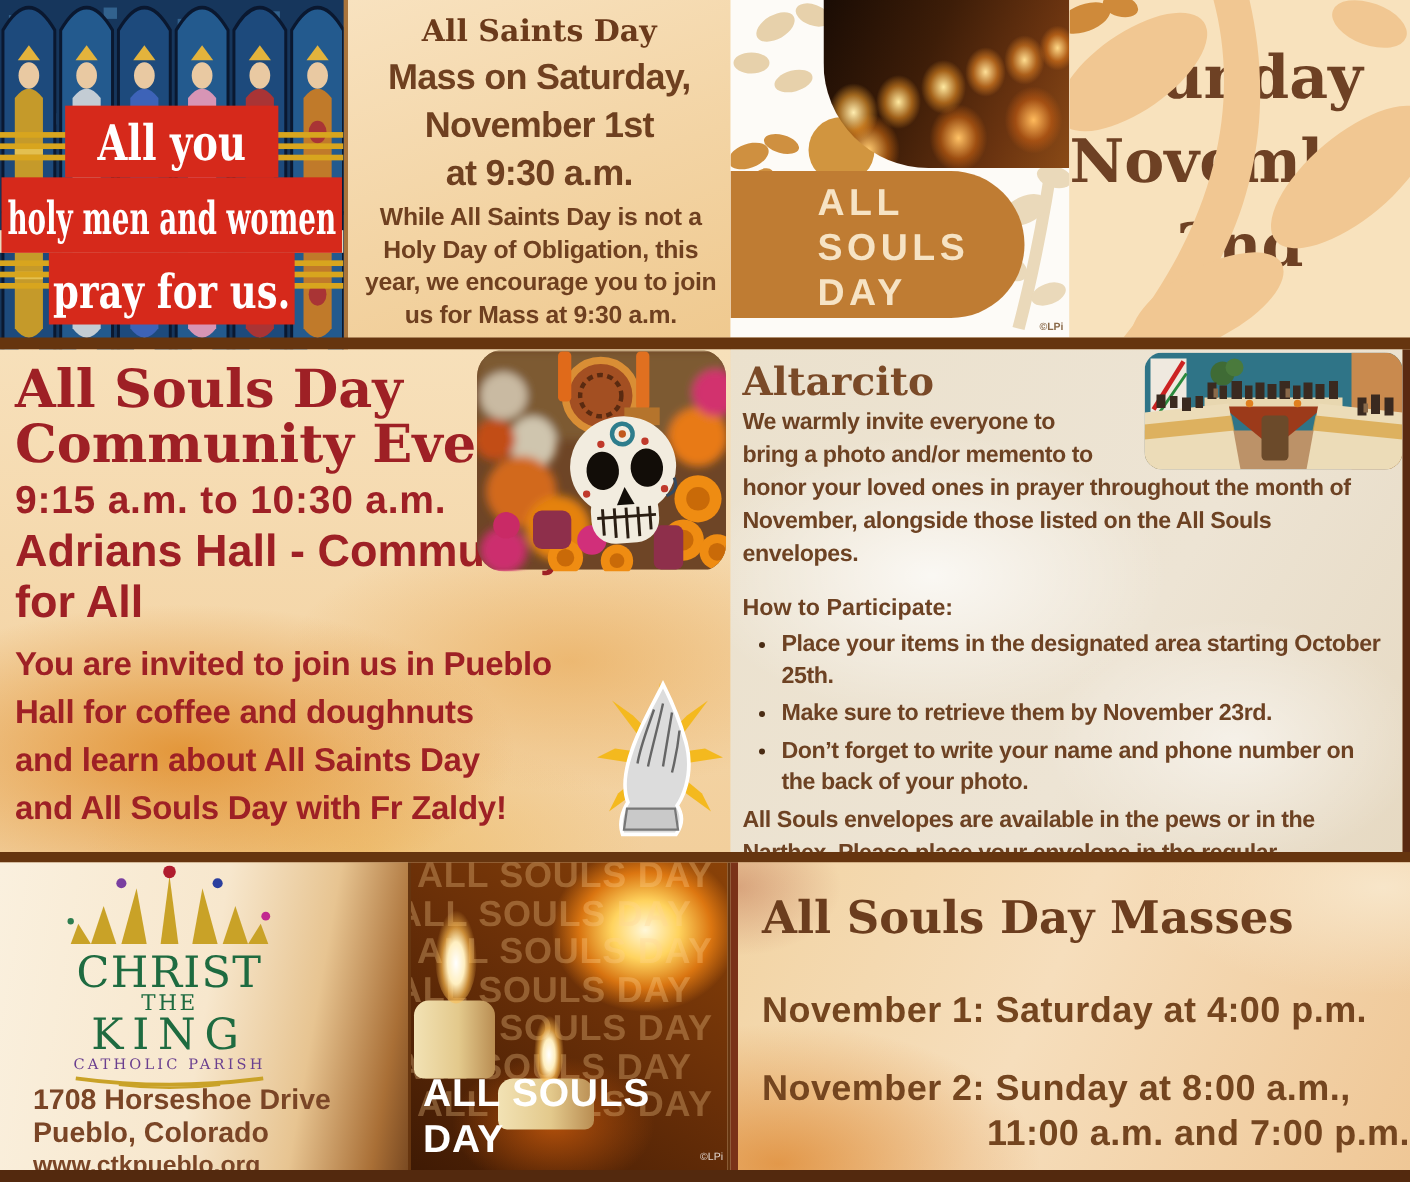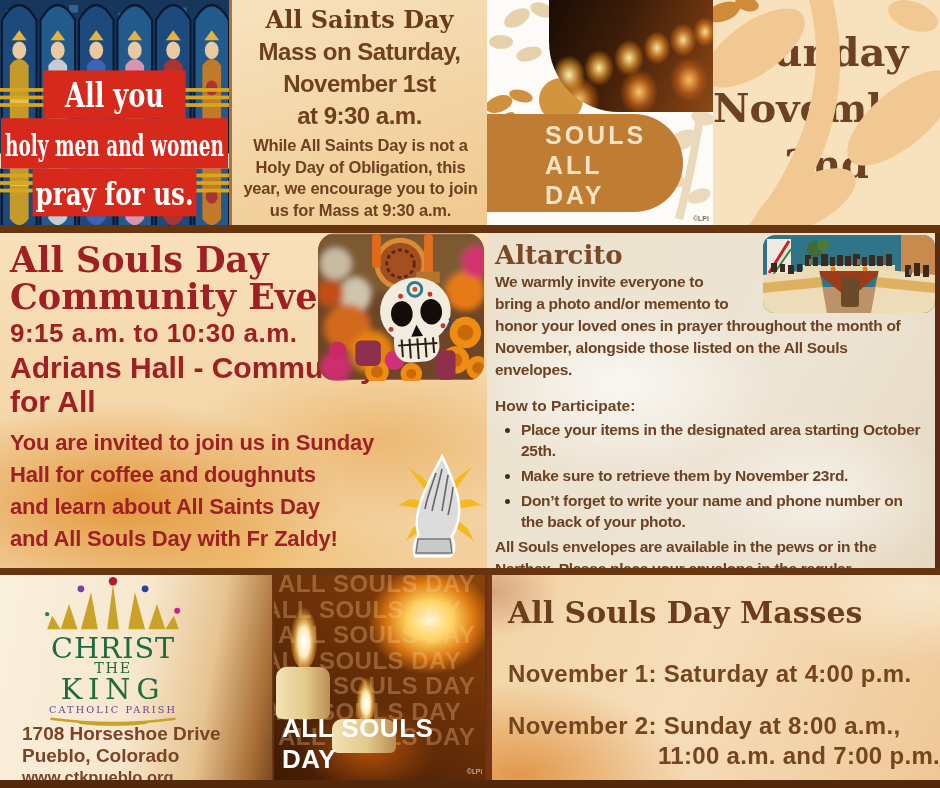--- a/index.html
+++ b/index.html
@@ -37,21 +37,21 @@
                  radial-gradient(50% 50% at 96% 8%, rgba(248,232,205,0.9), transparent 70%),
                  linear-gradient(115deg,#f2d4a4 0%,#f6debc 45%,#efc796 100%);}
   #bottombar   {left:0;top:780px;width:940px;height:8px;background:#53290e;}
 
   
   .disp{font-family:"DejaVu Serif",serif;font-weight:bold;}
   .sans{font-family:"Liberation Sans",sans-serif;font-weight:bold;}
 
   
   #p-allsaints{text-align:center;padding-top:4px;}
-  .as-title{font-size:24px;line-height:32px;color:#6b3a1b;}
+  .as-title{font-size:20px;line-height:32px;color:#6b3a1b;}
   .as-line {font-size:24px;line-height:32px;color:#6f4020;letter-spacing:-0.5px;}
   .as-note {font-size:16.5px;line-height:21.5px;color:#6f4020;text-align:center;
             padding:3px 3px 0 5px;letter-spacing:-0.2px;}
 
   
   #asd-photo{left:62px;top:0;width:164px;height:112px;border-radius:0 0 0 70px;
     background:
      radial-gradient(22px 26px at 20px 75px,  #ffedb0 0%, rgba(255,170,50,0.55) 45%, transparent 75%),
      radial-gradient(20px 24px at 50px 68px,  #ffe9a0 0%, rgba(255,160,40,0.50) 45%, transparent 75%),
      radial-gradient(20px 24px at 80px 58px,  #ffe9a0 0%, rgba(255,160,40,0.50) 45%, transparent 75%),
@@ -232,22 +232,22 @@
         <path d="M212,96 C206,140 198,180 188,218 L196,220 C206,182 214,140 220,98 Z"></path>
         <ellipse cx="196" cy="140" rx="16" ry="9" transform="rotate(-25 196 140)"></ellipse>
         <ellipse cx="216" cy="118" rx="12" ry="7" transform="rotate(15 216 118)"></ellipse>
         <ellipse cx="186" cy="178" rx="13" ry="8" transform="rotate(30 186 178)"></ellipse>
         <ellipse cx="212" cy="196" rx="12" ry="7" transform="rotate(-20 212 196)"></ellipse>
       </g>
     </svg>
     <div id="asd-quarter" class="abs"></div>
     <div id="asd-photo" class="abs"></div>
     <div id="asd-banner" class="abs">
+      <span class="asd-bl sans">ALL</span>
       <span class="asd-bl sans">SOULS</span>
-      <span class="asd-bl sans">ALL</span>
       <span class="asd-bl sans">DAY</span>
     </div>
     <span class="credit">©LPi</span>
   </div>
 
   <div id="p-sunday" class="panel">
     <svg class="abs" style="left:0;top:0;" width="227" height="225" viewBox="0 0 227 225">
       <g fill="#f1c792">
         <path d="M96,0 C112,60 104,140 36,225 L66,225 C128,150 136,70 120,0 Z"></path>
         <ellipse cx="42" cy="48" rx="58" ry="26" transform="rotate(-35 42 48)"></ellipse>
@@ -266,21 +266,21 @@
   </div>
 
   <div id="divider1" class="abs"></div>
 
   <div id="p-community" class="panel">
     <span class="ce-title disp" style="display:block;">All Souls Day</span>
     <span class="ce-title disp" style="display:block;">Community Event</span>
     <span class="ce-time sans">9:15 a.m. to 10:30 a.m.</span>
     <span class="ce-loc sans">Adrians Hall - Community Event for All</span>
     <div class="ce-invwrap">
-      <span class="ce-inv sans">You are invited to join us in Sunday</span>
+      <span class="ce-inv sans">You are invited to join us in Pueblo</span>
       <span class="ce-inv sans">Hall for coffee and doughnuts</span>
       <span class="ce-inv sans">and learn about All Saints Day</span>
       <span class="ce-inv sans">and All Souls Day with Fr Zaldy!</span>
     </div>
 
     <div id="skull-img" class="abs">
       <svg viewBox="0 0 169 148" width="166" height="148">
         <defs>
             <filter id="blur1">
               <feGaussianBlur stdDeviation="3"></feGaussianBlur>

